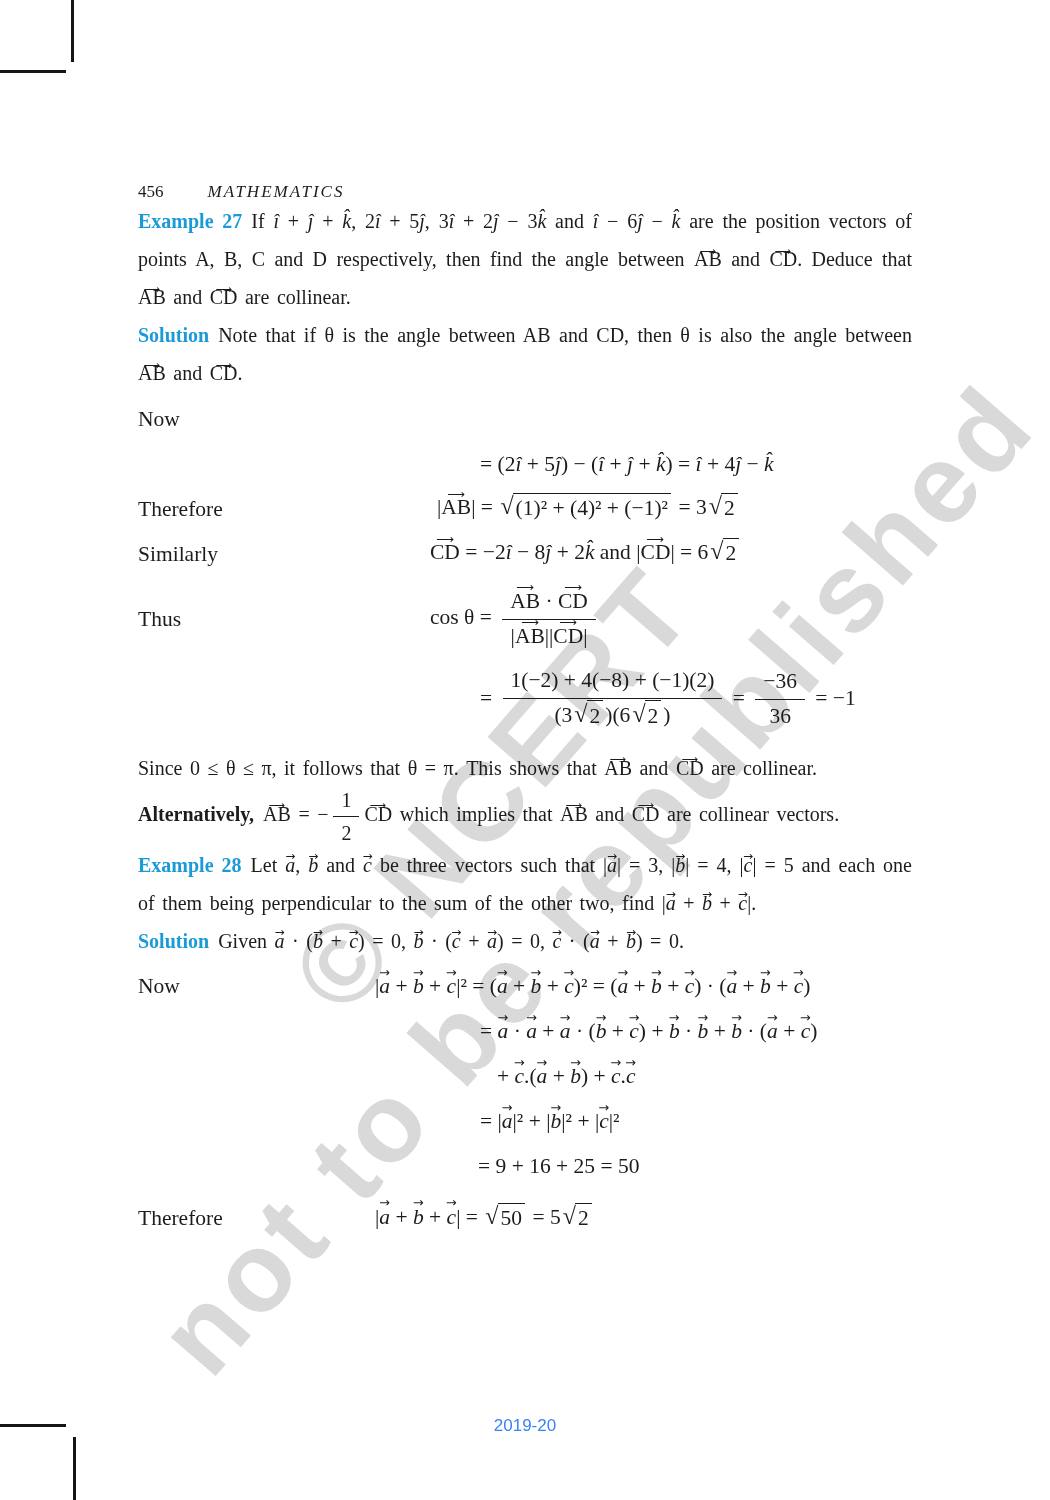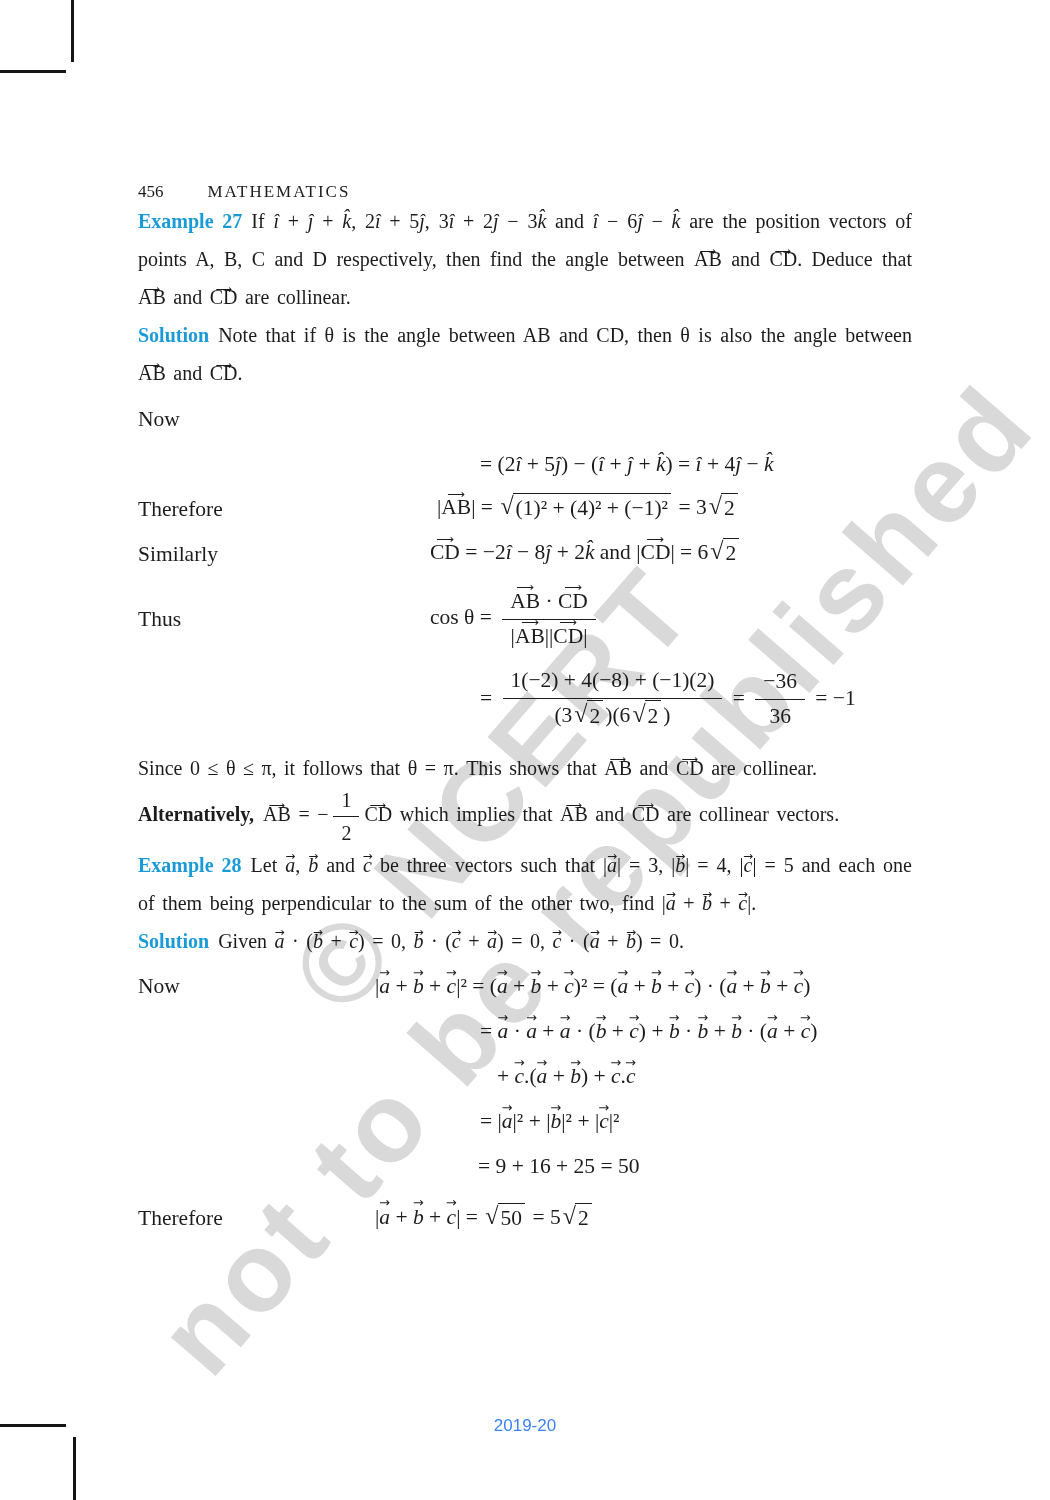--- a/index.html
+++ b/index.html
@@ -14,21 +14,21 @@
   
   .mark{position:absolute;background:#151515;z-index:2;}
   .m-tl-v{left:71px;top:0;width:3px;height:62px;}
   .m-tl-h{left:0;top:70px;width:66px;height:3px;}
   .m-bl-h{left:0;top:1424px;width:66px;height:3px;}
   .m-bl-v{left:73px;top:1437px;width:3px;height:63px;}
   
   .content{position:absolute;left:138px;top:182px;width:774px;z-index:1;}
   .pagehead{font-size:17px;}
   .pagehead .num{display:inline-block;margin-right:44px;}
-  .booktitle{letter-spacing:2px;}
+  .booktitle{letter-spacing:2px;font-style:italic;}
   p.para{font-size:20px;line-height:38px;text-align:justify;margin:0;word-spacing:2.5px;}
   .p-ex27{margin-top:36px;}
   .p-sol27{margin-top:4px;}
   .p-since{margin-top:16px;}
   .p-alt{margin-top:6px;}
   .p-ex28{margin-top:14px;}
   .p-sol28{margin-top:8px;}
   .lead{color:var(--accent,#1b9ad8);font-weight:bold;margin-right:9px;}
   .leadb{font-weight:bold;margin-right:9px;}
   

